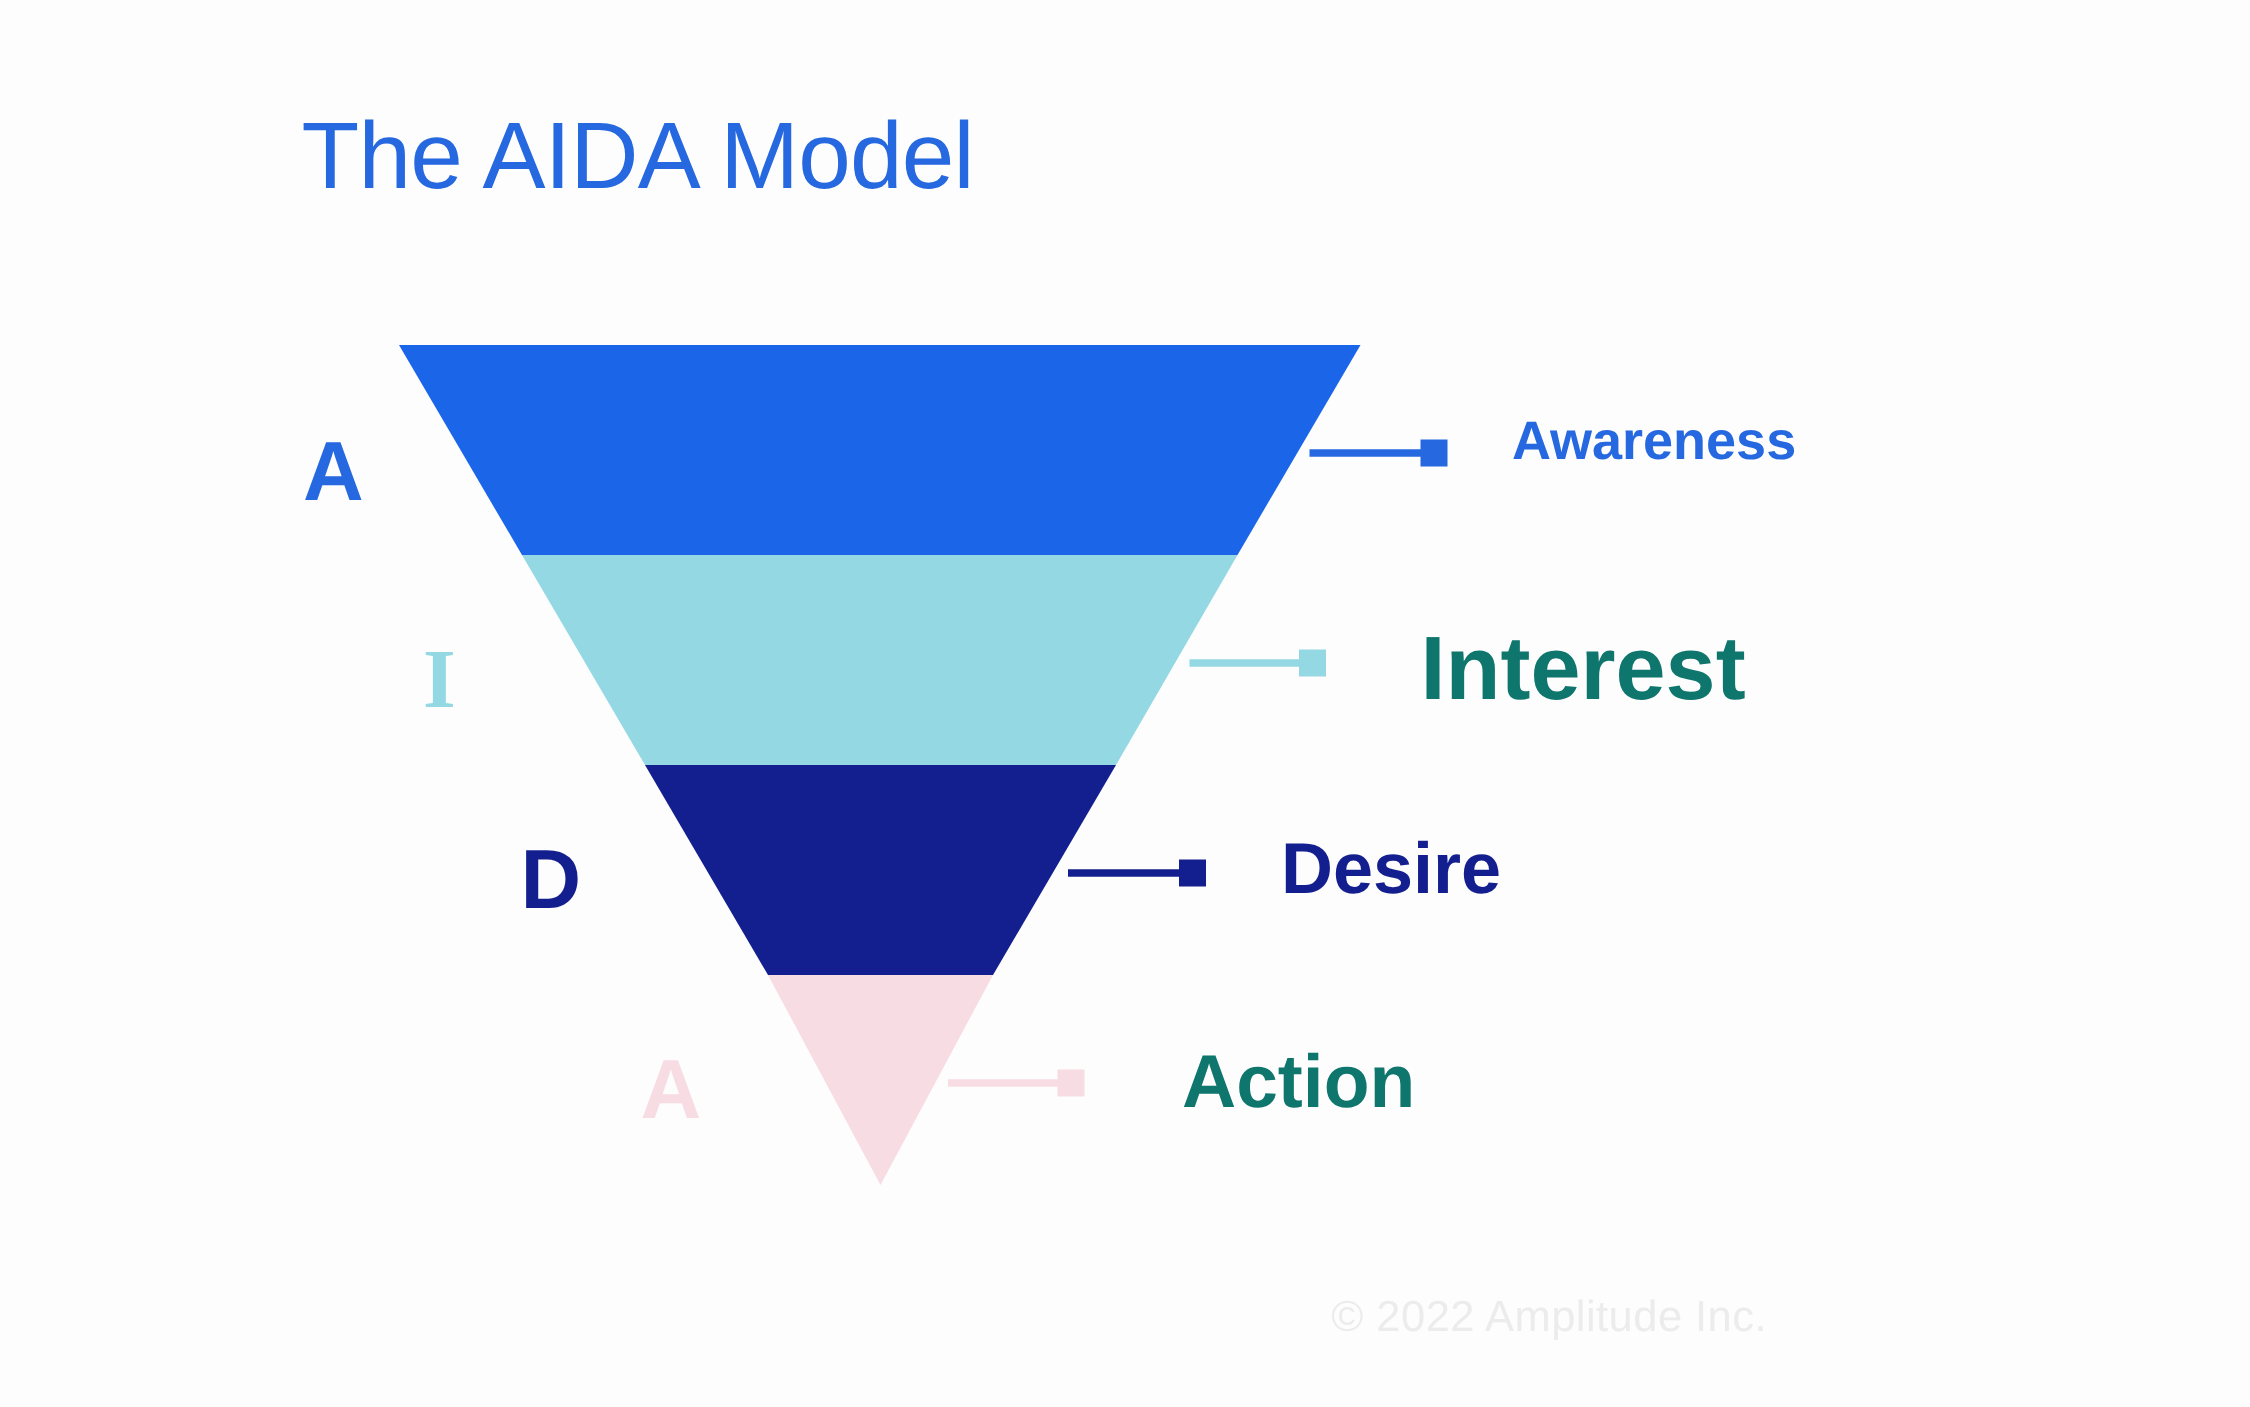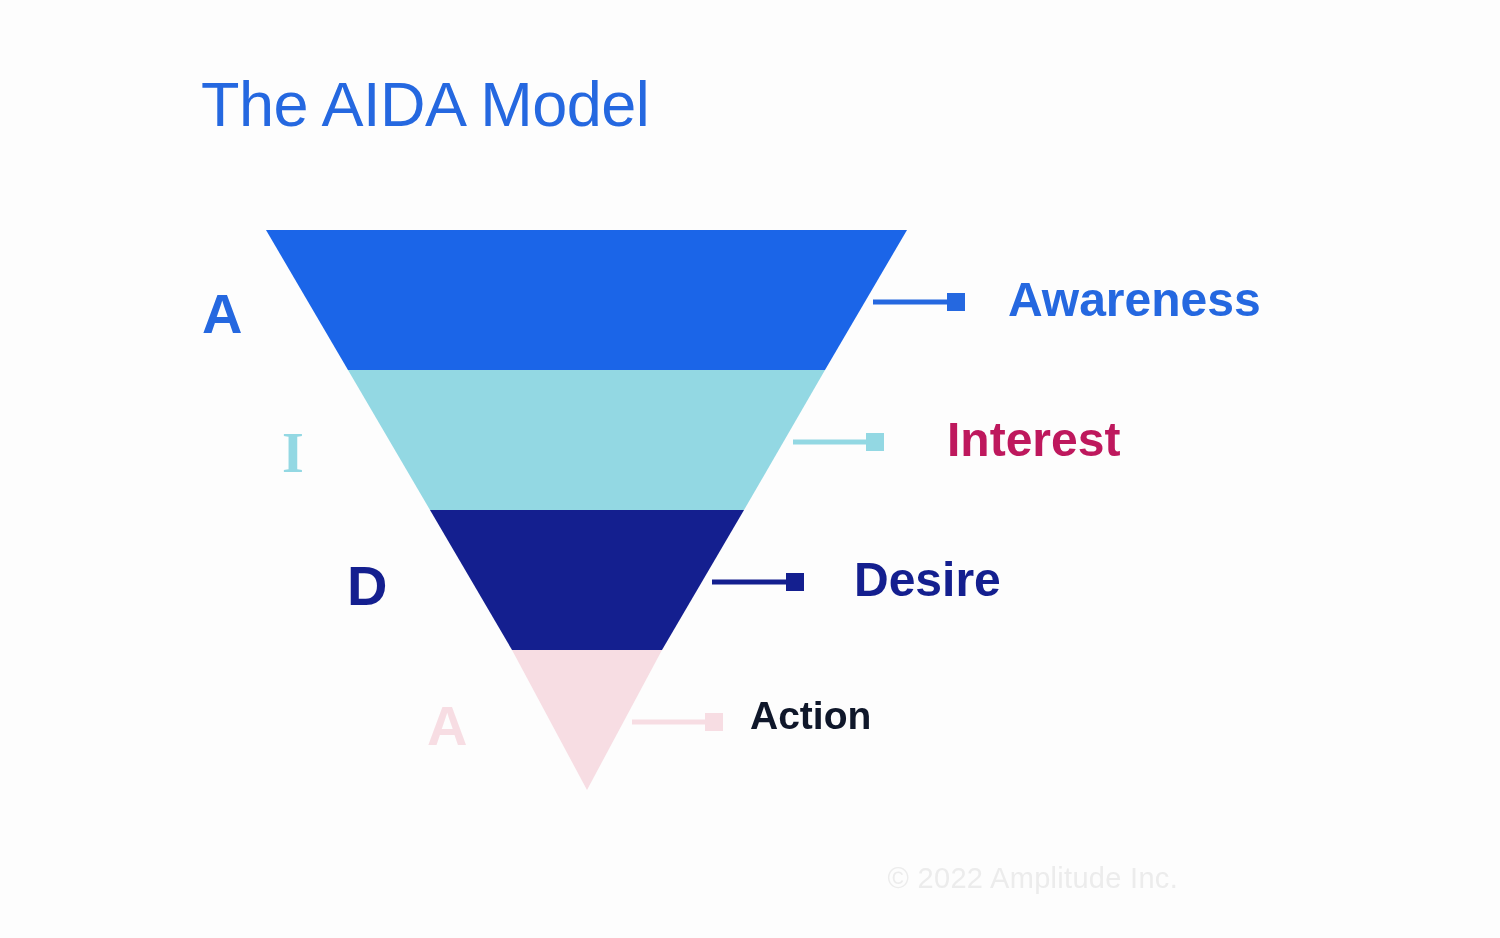--- a/index.html
+++ b/index.html
@@ -100,20 +100,20 @@
       <line x1="632" y1="722" x2="708" y2="722" stroke="#f7dde3" stroke-width="5"></line>
       <rect x="705" y="713" width="18" height="18" fill="#f7dde3"></rect>
     </g>
   </svg>
 
   <div class="stage-letter" style="left:202px; top:286px; font-size:56px; color:#2568e0;">A</div>
   <div class="stage-letter" style="left:282px; top:425px; font-size:56px; color:#93d8e3; font-family:'Liberation Serif', serif;">I</div>
   <div class="stage-letter" style="left:347px; top:558px; font-size:56px; color:#141f8f;">D</div>
   <div class="stage-letter" style="left:427px; top:698px; font-size:56px; color:#f7dde3;">A</div>
 
-  <div class="stage-label" style="left:1008px; top:276px; font-size:48px; color:#2568e0;">Awareness</div>
-  <div class="stage-label" style="left:947px; top:416px; font-size:48px; color:#be185d;">Interest</div>
+  <div class="stage-label" style="left:1008px; top:276px; font-size:36px; color:#2568e0;">Awareness</div>
+  <div class="stage-label" style="left:947px; top:416px; font-size:60px; color:#0f766e;">Interest</div>
   <div class="stage-label" style="left:854px; top:556px; font-size:48px; color:#141f8f;">Desire</div>
-  <div class="stage-label" style="left:750px; top:696px; font-size:39px; color:#0f172a;">Action</div>
+  <div class="stage-label" style="left:788px; top:696px; font-size:50px; color:#0f766e;">Action</div>
 
   <div id="copyright">© 2022 Amplitude Inc.</div>
 
 </div>
 
 </body></html>

